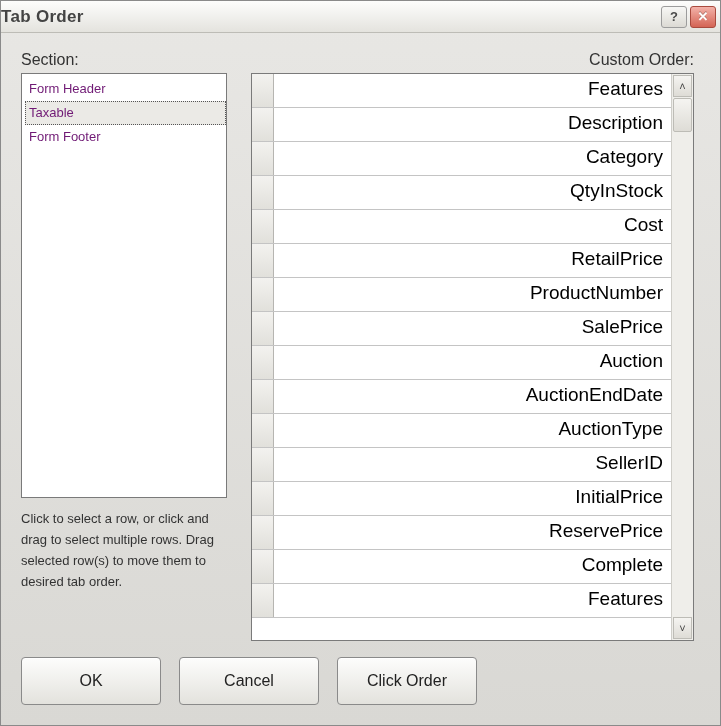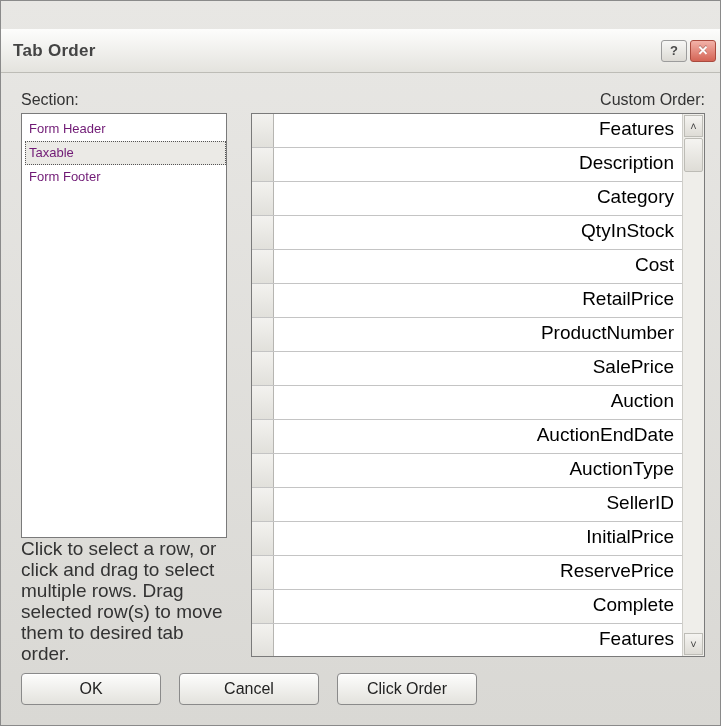--- a/index.html
+++ b/index.html
@@ -16,27 +16,26 @@
   }
   .window {
     width: 721px;
     height: 726px;
     background: linear-gradient(#e8e7e4, #d9d8d4);
     border: 1px solid #8a8a8a;
     display: flex;
     flex-direction: column;
   }
   .titlebar {
-    height: 44px;
+    height: 32px;
     background: linear-gradient(#fdfdfc, #e4e3de);
     border-bottom: 1px solid #bdbcb6;
     display: flex;
     align-items: center;
-    padding: 0 4px 0 12px;
-    margin-top: 28px;
+    padding: 0 4px 0 0;
   }
   .titlebar .title {
     font-size: 17px;
     font-weight: bold;
     color: #444;
     flex: 1;
     letter-spacing: 0.3px;
   }
   .title-btn {
     width: 26px;
@@ -55,21 +54,21 @@
     color: #4a4a4a;
   }
   .close-btn {
     background: linear-gradient(#f3b2a9, #d46455);
     color: #fff;
     border-color: #a94a3e;
     text-shadow: 0 -1px 0 rgba(0,0,0,0.3);
   }
   .body {
     flex: 1;
-    padding: 18px 15px 0 20px;
+    padding: 18px 26px 0 20px;
     display: flex;
     gap: 24px;
     min-height: 0;
   }
   .col {
     display: flex;
     flex-direction: column;
   }
   .col-left {
     width: 206px;
@@ -100,21 +99,22 @@
     line-height: 22px;
     color: #701a75;
     cursor: default;
   }
   .section-item.selected {
     border: 1px dotted #555;
     background: #ebeae6;
     padding: 0 3px;
   }
   .hint {
-    font-size: 19px;
+    margin-top: 10px;
+    font-size: 13px;
     color: #333;
     line-height: 21px;
     padding-right: 4px;
   }
   .grid-wrap {
     flex: 1;
     display: flex;
     background: #fff;
     border: 1px solid #7a7a7a;
     min-height: 0;
@@ -176,21 +176,21 @@
     background: linear-gradient(#f5f4f1, #dedcd6);
     border: 1px solid #bdbcb6;
     border-radius: 2px;
   }
   .footer {
     padding: 16px 20px 20px 20px;
     display: flex;
     gap: 18px;
   }
   .btn {
-    height: 32px;
+    height: 48px;
     min-width: 140px;
     padding: 0 18px;
     background: linear-gradient(#fdfdfc, #e3e2dd);
     border: 1px solid #8a8a8a;
     border-radius: 4px;
     font-size: 16px;
     color: #222;
     display: flex;
     align-items: center;
     justify-content: center;

